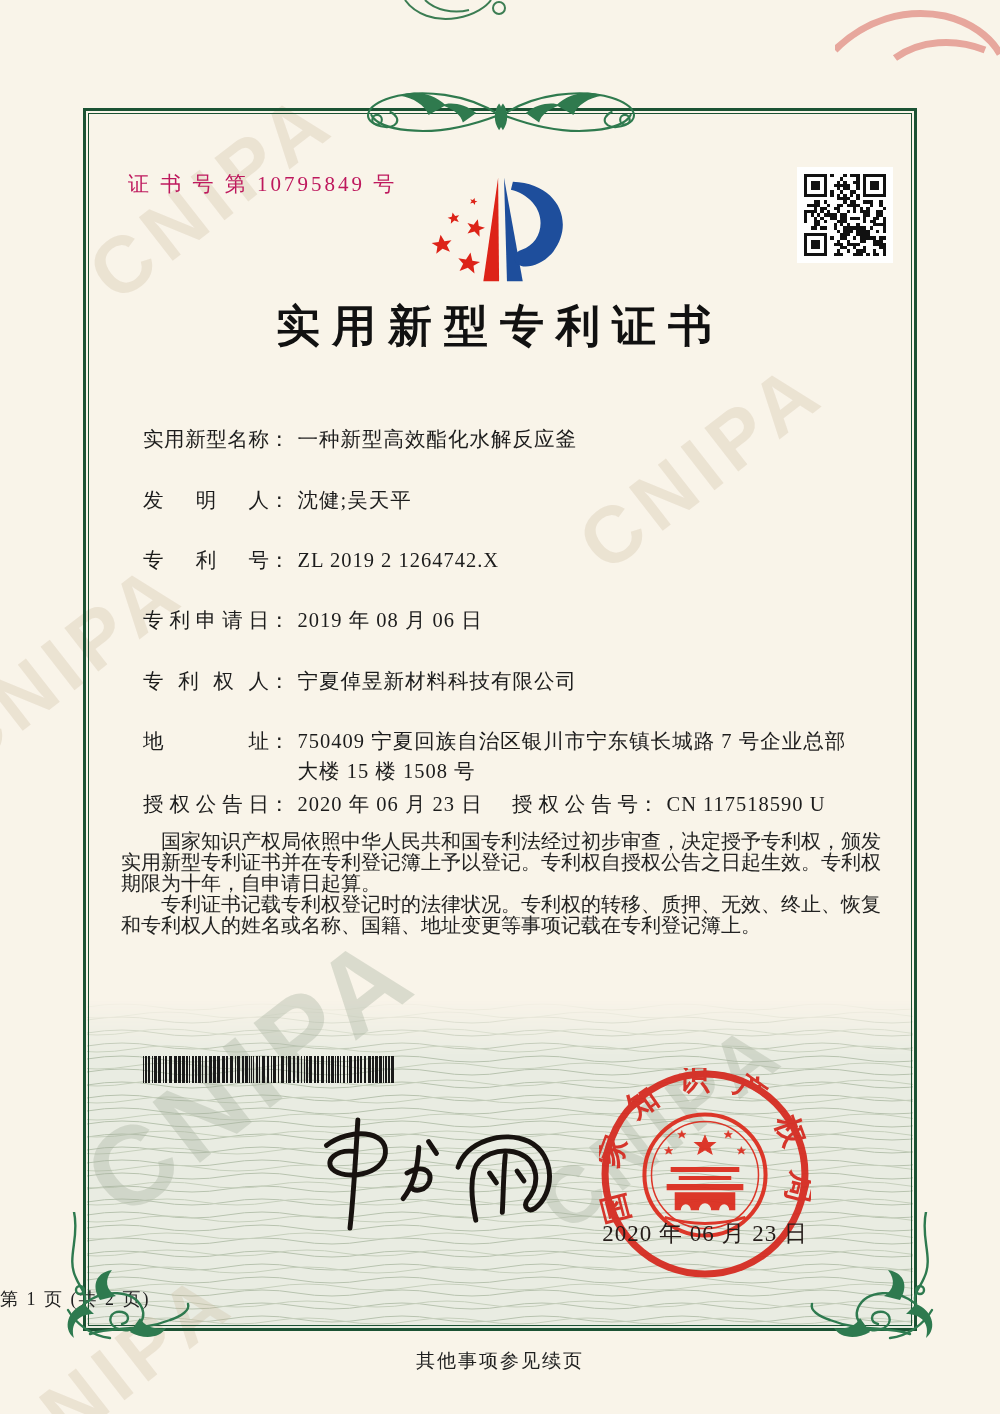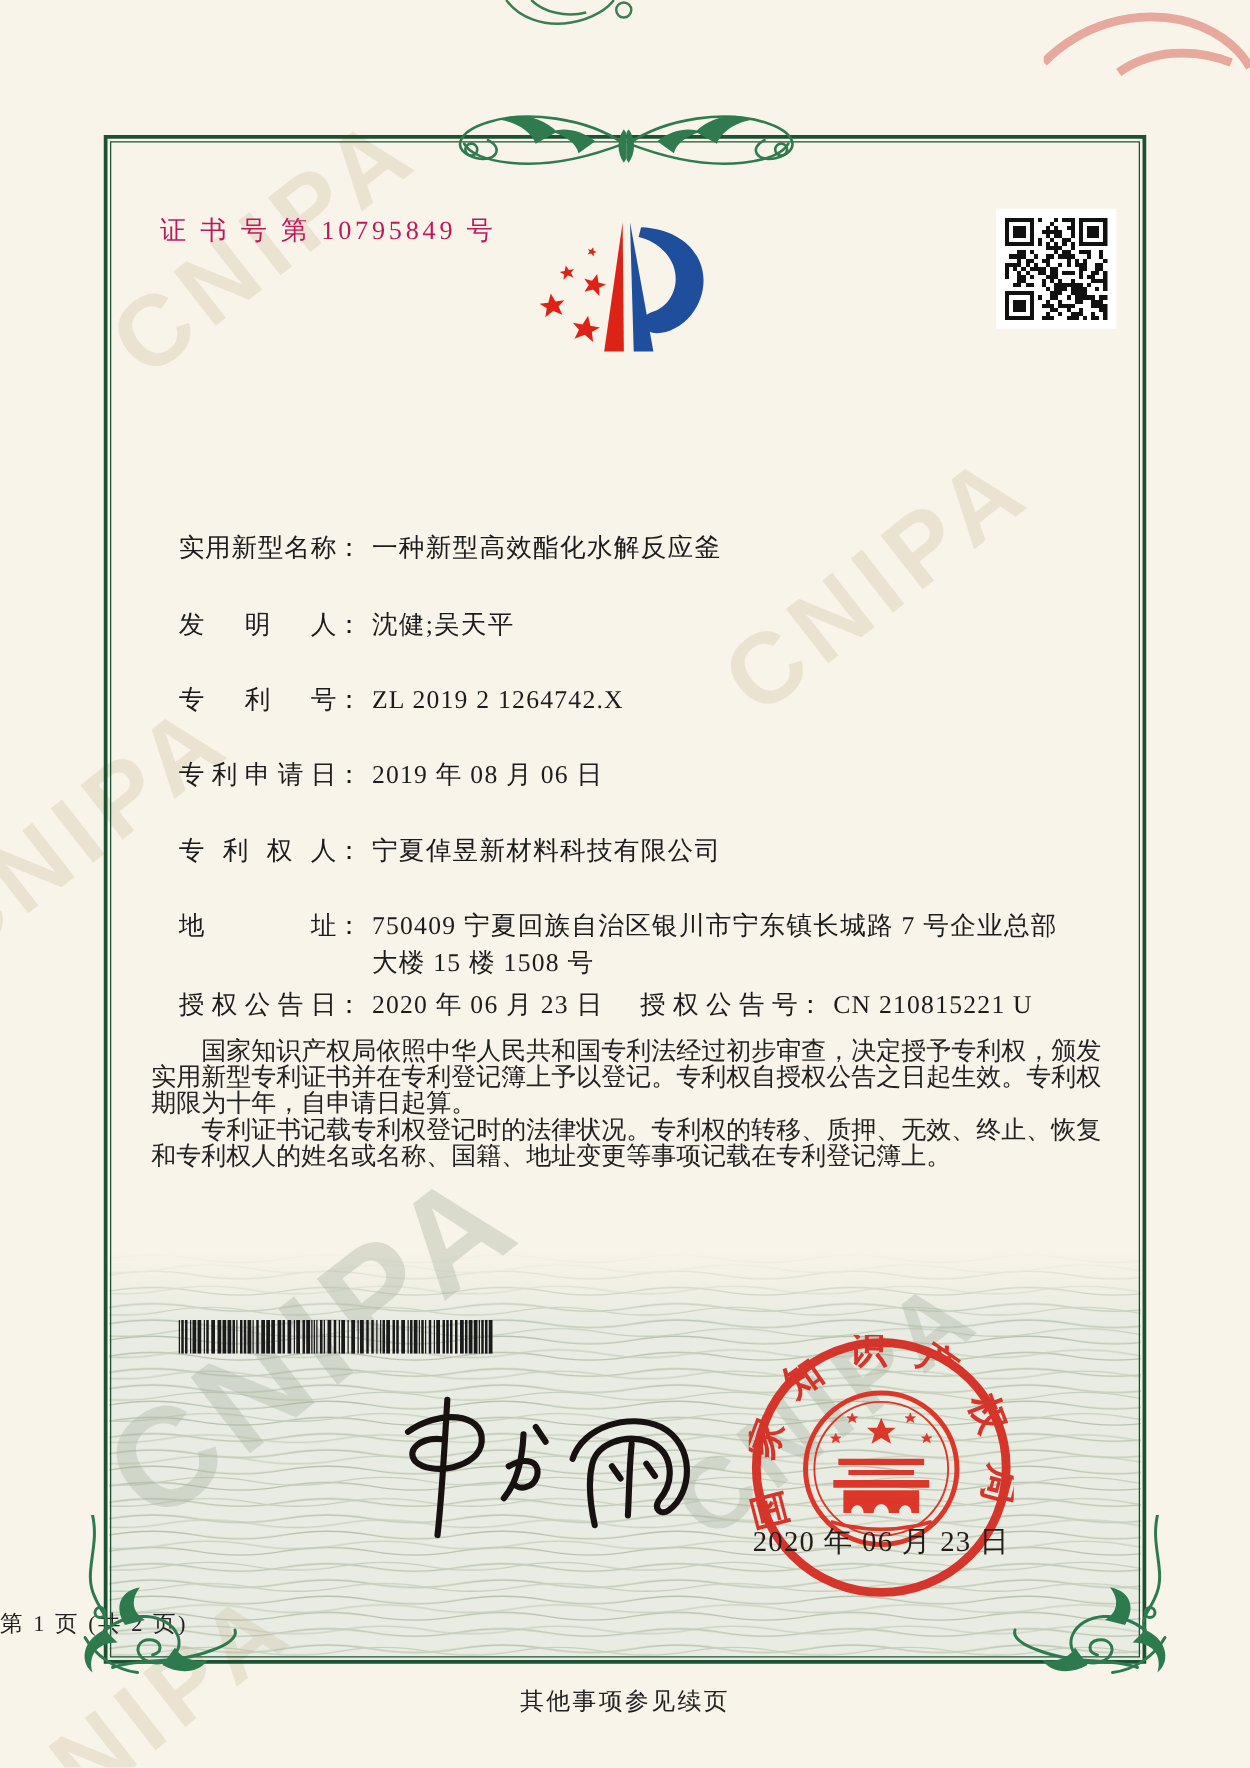--- a/index.html
+++ b/index.html
@@ -473,20 +473,21 @@
         <rect x="15" y="24" width="1" height="1"></rect>
         <rect x="16" y="24" width="1" height="1"></rect>
         <rect x="17" y="24" width="1" height="1"></rect>
         <rect x="19" y="24" width="1" height="1"></rect>
         <rect x="21" y="24" width="1" height="1"></rect>
         <rect x="22" y="24" width="1" height="1"></rect>
         <rect x="24" y="24" width="1" height="1"></rect>
       </svg>
   </div>
 
+  <div class="title">实用新型专利证书</div>
 
   <div class="row" style="top:424px;">
     <span class="flabel">实用新型名称</span><span class="colon">：</span><span class="fval">一种新型高效酯化水解反应釜</span>
   </div>
   <div class="row" style="top:485px;">
     <span class="flabel">发明人</span><span class="colon">：</span><span class="fval">沈健;吴天平</span>
   </div>
   <div class="row" style="top:545px;">
     <span class="flabel">专利号</span><span class="colon">：</span><span class="fval">ZL 2019 2 1264742.X</span>
   </div>
@@ -496,21 +497,21 @@
   <div class="row" style="top:666px;font-family:Liberation Serif, serif;">
     <span class="flabel">专利权人</span><span class="colon">：</span><span class="fval">宁夏倬昱新材料科技有限公司</span>
   </div>
   <div class="row" style="top:726px;">
     <span class="flabel">地址</span><span class="colon">：</span><span class="fval" style="width:620px;"><span>750409 宁夏回族自治区银川市宁东镇长城路 7 号企业总部</span><br><span>大楼 15 楼 1508 号</span></span>
   </div>
   <div class="row" style="top:789px;">
     <span class="flabel">授权公告日</span><span class="colon">：</span><span class="fval">2020 年 06 月 23 日</span>
   </div>
   <div class="row" style="top:789px;left:512px;">
-    <span class="flabel">授权公告号</span><span class="colon">：</span><span class="fval">CN 210815221 U</span>
+    <span class="flabel">授权公告号</span><span class="colon">：</span><span class="fval">CN 117518590 U</span>
   </div>
 
   <div class="paras">
     <p>国家知识产权局依照中华人民共和国专利法经过初步审查，决定授予专利权，颁发实用新型专利证书并在专利登记簿上予以登记。专利权自授权公告之日起生效。专利权期限为十年，自申请日起算。</p>
     <p>专利证书记载专利权登记时的法律状况。专利权的转移、质押、无效、终止、恢复和专利权人的姓名或名称、国籍、地址变更等事项记载在专利登记簿上。</p>
   </div>
 
   <svg id="bc" class="barcode" width="258" height="27" fill="#1a1a1a">
       <rect x="1" y="0" width="1" height="27"></rect>
       <rect x="3" y="0" width="2" height="27"></rect>

